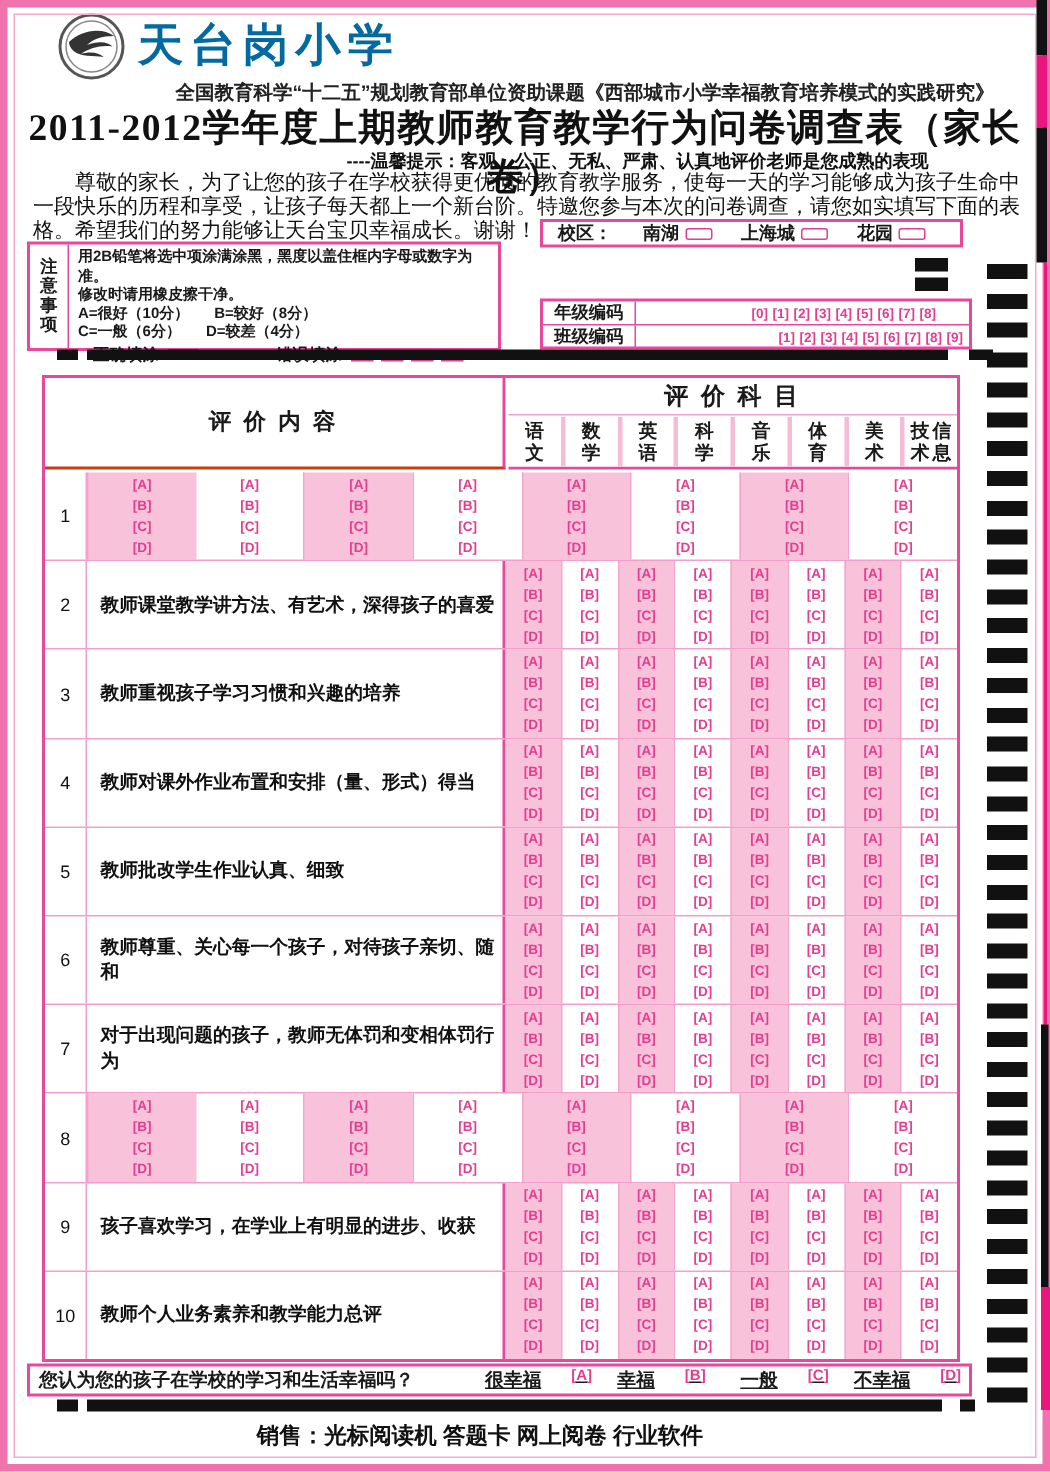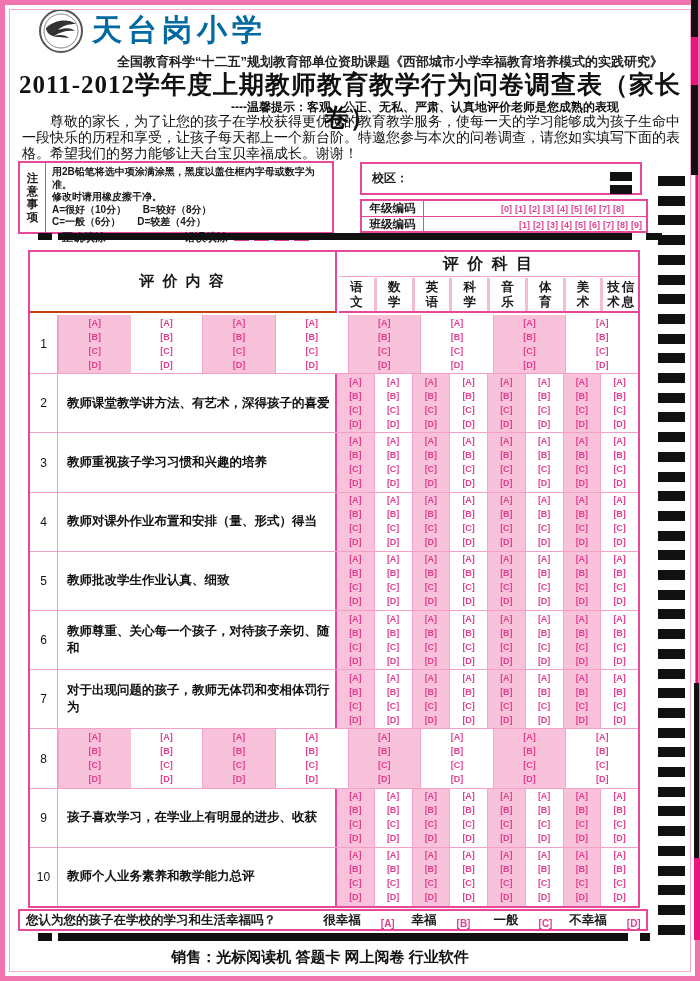--- a/index.html
+++ b/index.html
@@ -25,21 +25,21 @@
   .notice-content { flex:1; padding:3px 4px 2px 6px; font-size:10px; font-weight:bold; line-height:12.5px; }
   .fill-demo-row { display:flex; align-items:center; gap:6px; margin-top:2px; padding-left:10px; }
   .correct-rect { display:inline-block; width:20px; height:7px; background:#111; }
   .wrong-marks { display:flex; gap:5px; }
   .wrong-mark { width:15px; height:8px; border:1px solid #e23d8f; color:#e23d8f; font-size:7px; line-height:6px; text-align:center; overflow:hidden; }
   .wrong-mark.slash { text-decoration:line-through; }
   .wrong-mark.half { background:linear-gradient(to right,#111 55%, #fff 55%); }
   .fill-gap { width:40px; }
 
   
-  .campus-box { position:absolute; left:360px; top:162px; width:282px; height:33px; border:2px solid #e8489b; display:flex; align-items:center; padding:0 10px; font-size:12px; font-weight:bold; gap:8px; }
+  .campus-box { position:absolute; left:360px; top:146px; width:282px; height:19px; border:2px solid #e8489b; display:flex; align-items:center; padding:0 10px; font-size:12px; font-weight:bold; gap:8px; }
   .campus-opt { display:flex; align-items:center; gap:4px; flex:1; justify-content:center; }
   .check-rect { display:inline-block; width:18px; height:8px; border:1px solid #e23d8f; border-radius:2px; background:#fff; }
   .codes-box { position:absolute; left:360px; top:199px; width:288px; height:34px; border:2px solid #e8489b; display:flex; flex-direction:column; }
   .code-row { flex:1; display:flex; align-items:center; }
   .code-row + .code-row { border-top:1px solid #e8489b; }
   .code-label { width:62px; font-size:11.5px; font-weight:bold; text-align:center; border-right:1px solid #e8489b; align-self:stretch; display:flex; align-items:center; justify-content:center; }
   .code-bubbles { flex:1; display:flex; justify-content:flex-end; gap:3px; padding-right:4px; font-size:9px; font-weight:bold; color:#e23d8f; }
   .code-row.grade .code-bubbles { padding-right:22px; }
 
   
@@ -60,21 +60,21 @@
   .content-cell { width:279px; border-right:2px solid #e8489b; display:flex; align-items:center; padding-left:9px; font-size:12.5px; font-weight:bold; color:#111; }
   .bubble-cell { flex:1; border-left:1px solid #f3a5cd; display:flex; flex-direction:column; align-items:center; justify-content:center; gap:1px; font-size:9px; font-weight:bold; color:#e23d8f; line-height:13px; }
   .bubble-cell.pink { background:#f8c3da; }
   .bubble-cell:nth-child(3) { border-left:none; }
   .ans-bubble { cursor:pointer; }
 
   
   .happy-box { position:absolute; left:18px; top:909px; width:630px; height:22px; border:2px solid #e8489b; display:flex; align-items:center; font-size:12.5px; font-weight:bold; }
   .happy-q { padding-left:6px; width:298px; }
   .happy-opts { flex:1; display:flex; }
-  .happy-opt { flex:1; display:flex; align-items:flex-end; justify-content:center; gap:20px; }
+  .happy-opt { flex:1; display:flex; align-items:flex-start; justify-content:center; gap:20px;text-decoration:underline; }
   .happy-code { color:#e23d8f; font-size:10px; font-weight:bold; }
 
   .footer-line { position:absolute; left:0; top:948px; width:640px; text-align:center; font-size:15px; font-weight:bold; color:#111; }
 
   
   .tmark { position:absolute; left:658px; width:27px; height:10px; background:#111; }
   .edge { position:absolute; }
 </style>
 </head>
 <body>
@@ -118,20 +118,34 @@
             <span class="wrong-mark cross">✕</span>
             <span class="wrong-mark check">✓</span>
             <span class="wrong-mark half"></span>
           </span>
       </div>
     </div>
   </div>
 
   <div class="campus-box">
     <span>校区：</span>
+    <span style="flex:3; display:flex;" id="campus-opts">
+        <span class="campus-opt">
+          <span>南湖</span>
+          <span class="check-rect"></span>
+        </span>
+        <span class="campus-opt">
+          <span>上海城</span>
+          <span class="check-rect"></span>
+        </span>
+        <span class="campus-opt">
+          <span>花园</span>
+          <span class="check-rect"></span>
+        </span>
+      </span>
   </div>
 
   <div class="codes-box">
     <div class="code-row grade">
       <div class="code-label">年级编码</div>
       <div class="code-bubbles" id="grade-bubbles">
           <span class="ans-bubble">[0]</span>
           <span class="ans-bubble">[1]</span>
           <span class="ans-bubble">[2]</span>
           <span class="ans-bubble">[3]</span>

